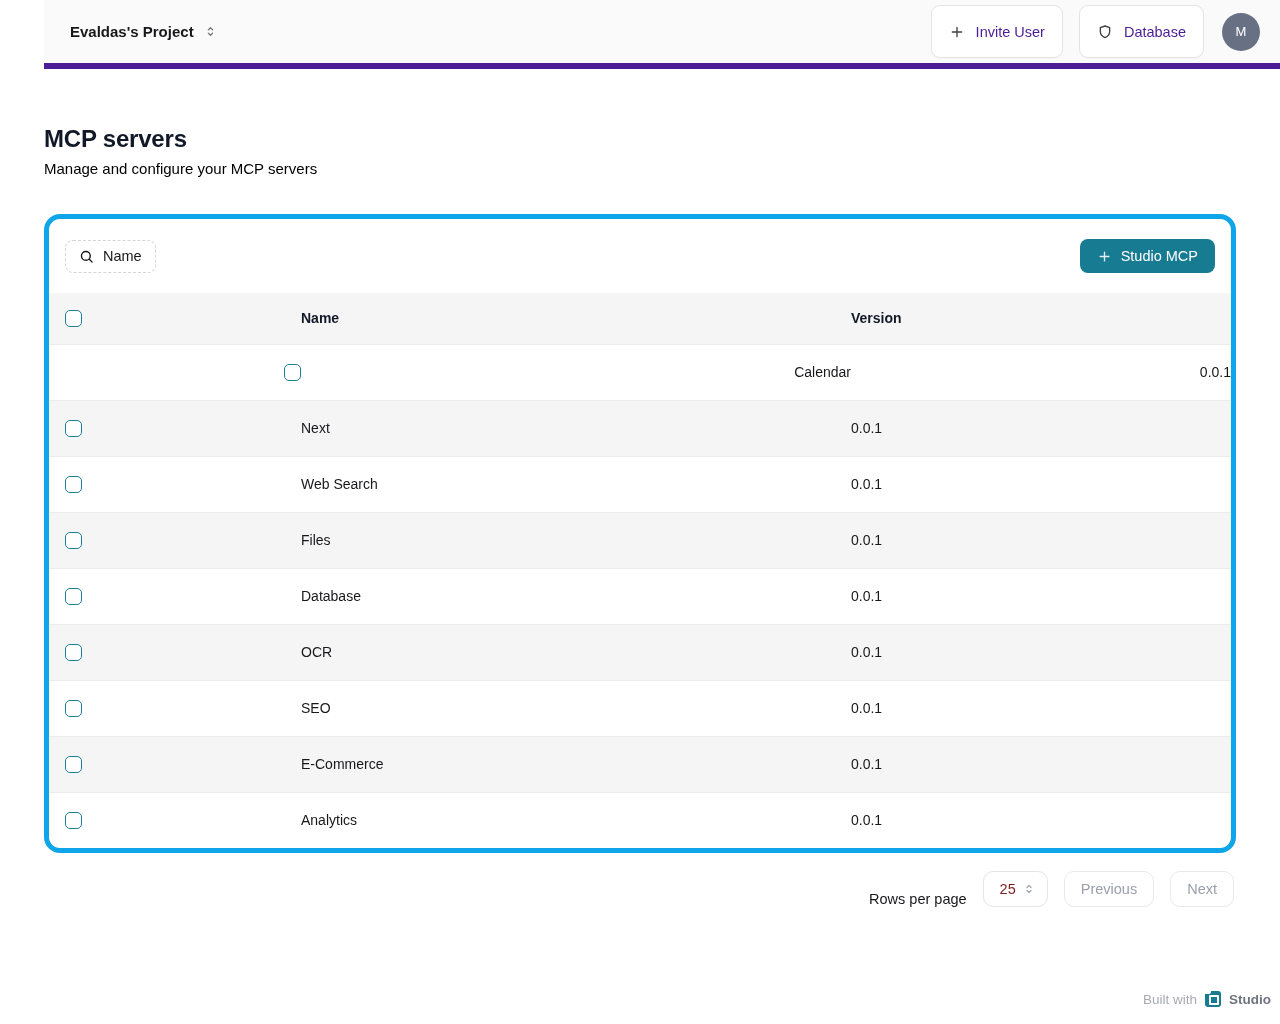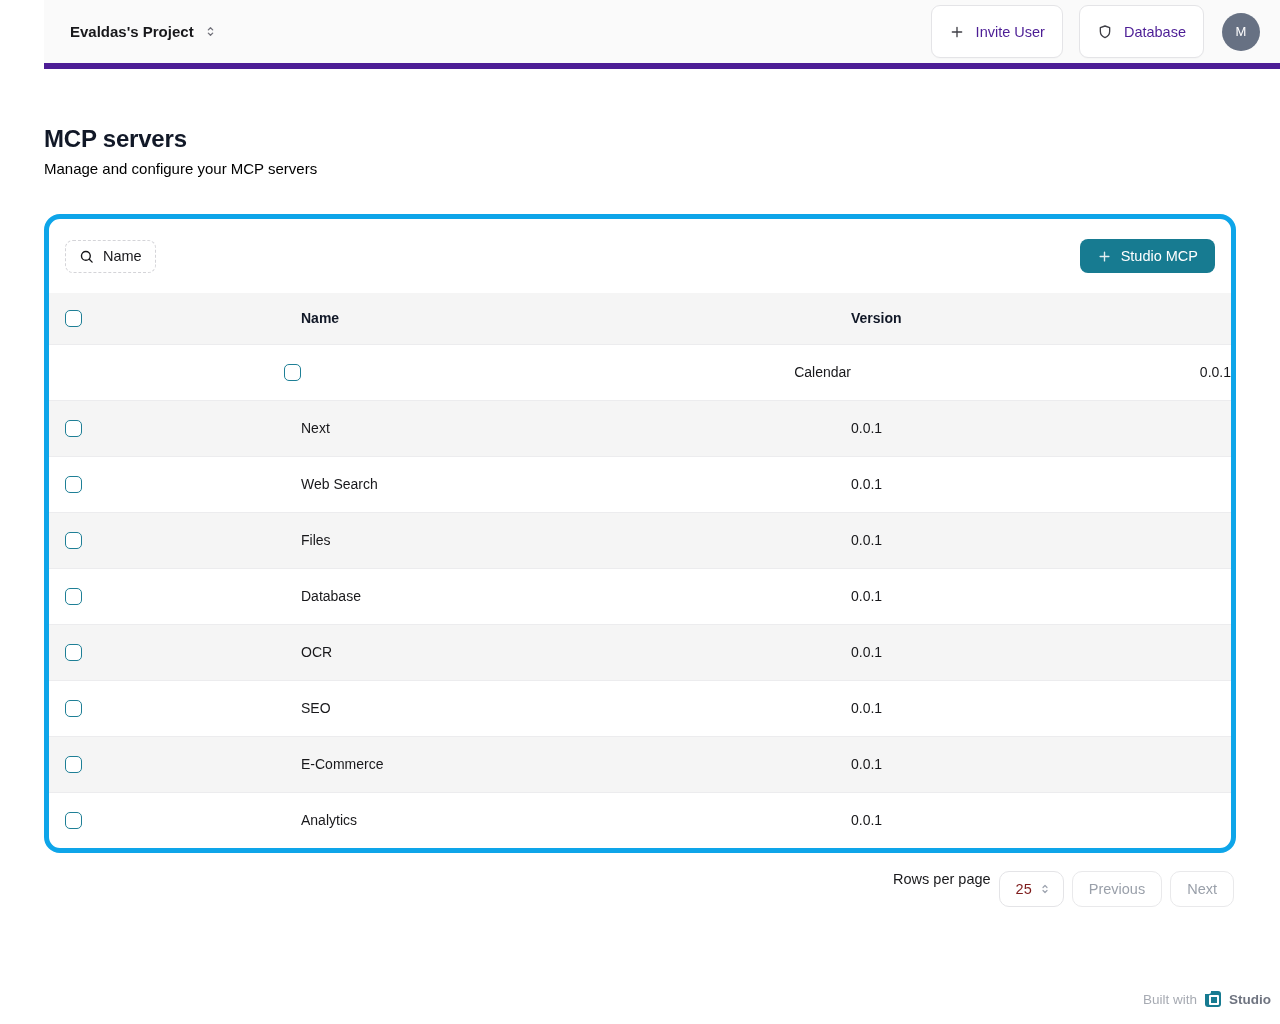--- a/index.html
+++ b/index.html
@@ -101,22 +101,22 @@
   .col-name  { width: 550px; }
   .checkbox {
     display: inline-block; width: 17px; height: 17px;
     border: 1.6px solid #1e7f96; border-radius: 5px;
     background: #ffffff; vertical-align: middle; cursor: pointer;
   }
 
   
   .pagination {
     margin-top: 18px;
-    display: flex; align-items: flex-start; justify-content: flex-end;
-    gap: 8px; padding-right: 2px;
+    display: flex; align-items: flex-end; justify-content: flex-end;
+    gap: 16px; padding-right: 2px;
   }
   .rows-label { font-size: 14.5px; color: #18181b; font-weight: 500; }
   .select {
     display: inline-flex; align-items: center; gap: 7px;
     height: 36px; padding: 0 12px 0 16px;
     background: #ffffff; border: 1px solid #e4e4e7; border-radius: 10px;
     font-size: 14.5px; color: #7f1d1d; font-family: inherit; cursor: pointer;
   }
   .select .chevrons { color: #9ca3af; }
   .pg-btn {

